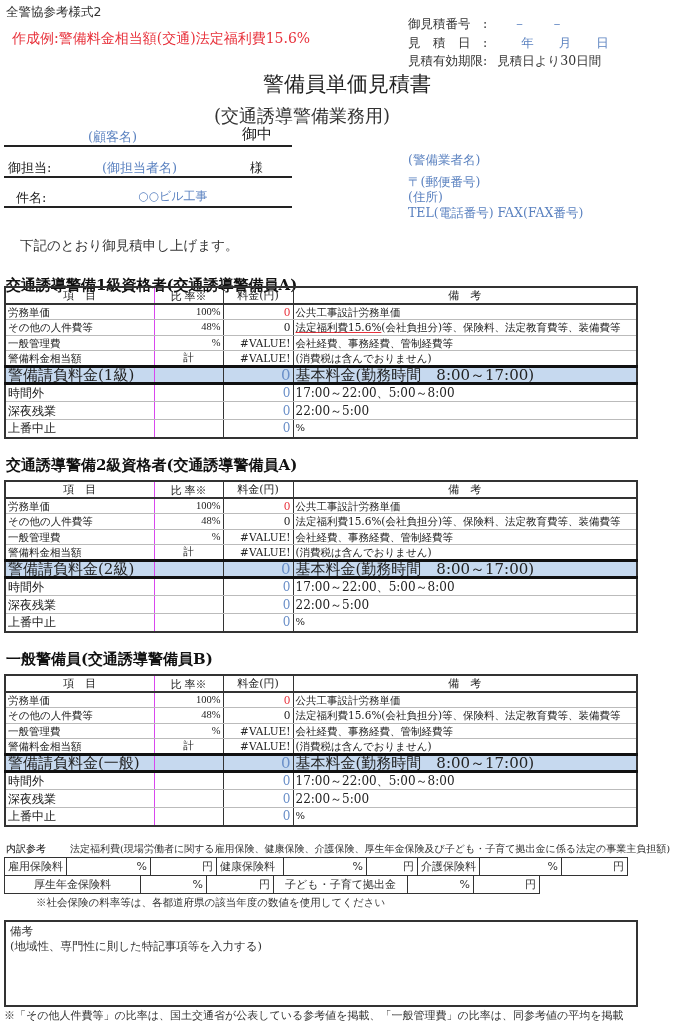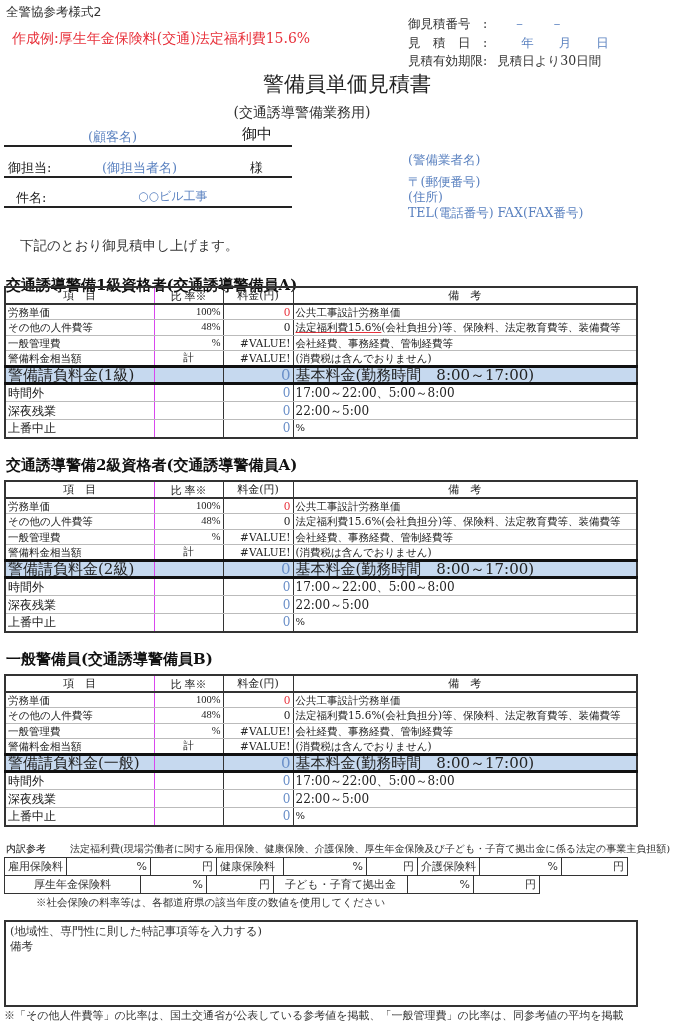--- a/index.html
+++ b/index.html
@@ -5,21 +5,21 @@
   * { box-sizing: border-box; margin: 0; padding: 0; }
   html, body { width: 694px; height: 1024px; background: #ffffff; overflow: hidden; }
   body { position: relative; font-family: "DejaVu Serif", "Liberation Serif", serif; color: #222; }
   .abs { position: absolute; white-space: nowrap; }
   .blue { color: #5b82c0; }
   .form-tag { left: 6px; top: 4px; font-size: 12.5px; color: #333; font-family: "DejaVu Sans", sans-serif; }
   .example { left: 12px; top: 30px; font-size: 14px; color: #e8323c; }
   .meta { left: 408px; font-size: 12.5px; color: #333; }
   .meta .v { color: #5b82c0; }
   .title { left: 0; width: 694px; top: 70px; text-align: center; font-size: 21px; color: #222; }
-  .subtitle { left: 0; width: 604px; top: 104px; text-align: center; font-size: 14px; color: #333; }
+  .subtitle { left: 0; width: 604px; top: 104px; text-align: center; font-size: 18px; color: #333; }
   .line { position: absolute; height: 1.5px; background: #222; }
   .hdr-text { font-size: 13px; }
   .company { left: 408px; font-size: 12.5px; color: #5b82c0; }
   .intro { left: 20px; top: 237px; font-size: 13.5px; color: #333; }
   .sec-title { left: 6px; font-size: 15px; font-weight: bold; color: #111; }
   table.est { position: absolute; left: 4px; width: 634px; border-collapse: collapse; font-size: 10.5px; table-layout: fixed; }
   table.est td { border: 1px solid #bbb; height: 15.5px; padding: 0 2px; overflow: hidden; white-space: nowrap; line-height: 14px; }
   table.est { border: 2px solid #333; }
   table.est tr.head td { border-bottom: 2px solid #333; text-align: center; height: 17px; font-size: 11px; }
   table.est td.c1 { border-right: 1px solid #d946ef; }
@@ -37,21 +37,21 @@
   table.bd { position: absolute; left: 4px; border-collapse: collapse; font-size: 11px; font-family: "DejaVu Sans", sans-serif; color: #333; }
   table.bd td { border: 1px solid #333; height: 18px; padding: 0 3px; white-space: nowrap; }
   .note1 { left: 36px; top: 896px; font-size: 10.5px; color: #333; }
   .remarks-box { position: absolute; left: 4px; top: 920px; width: 634px; height: 87px; border: 2px solid #333; font-size: 11.5px; padding: 2px 4px; line-height: 15px; color: #333; }
   .foot { left: 4px; top: 1008px; font-size: 11px; color: #333; }
 </style>
 </head>
 <body>
 
 <div class="abs form-tag">全警協参考様式2</div>
-<div class="abs example">作成例:厚生年金保険料(交通)法定福利費15.6%</div>
+<div class="abs example">作成例:警備料金相当額(交通)法定福利費15.6%</div>
 
 <div class="abs meta" style="top:16px;">
   <span>御見積番号　:</span>
   <span class="v" style="margin-left:22px;">－　　－</span>
 </div>
 <div class="abs meta" style="top:35px;">
   <span>見　積　日　:</span>
   <span class="v" style="margin-left:30px;">年　　月　　日</span>
 </div>
 <div class="abs meta" style="top:53px;">
@@ -306,17 +306,17 @@
     <td style="width:67px; text-align:right">円</td>
     <td style="width:134px; text-align:center">子ども・子育て拠出金</td>
     <td style="width:66px; text-align:right">%</td>
     <td style="width:66px; text-align:right">円</td>
   </tr>
 </tbody>
   </table>
 <div class="abs note1">※社会保険の料率等は、各都道府県の該当年度の数値を使用してください</div>
 
 <div class="remarks-box">
+  <div>備考</div>
   <div>(地域性、専門性に則した特記事項等を入力する)</div>
-  <div>備考</div>
 </div>
 
 <div class="abs foot">※「その他人件費等」の比率は、国土交通省が公表している参考値を掲載、「一般管理費」の比率は、同参考値の平均を掲載</div>
 
 </body></html>

